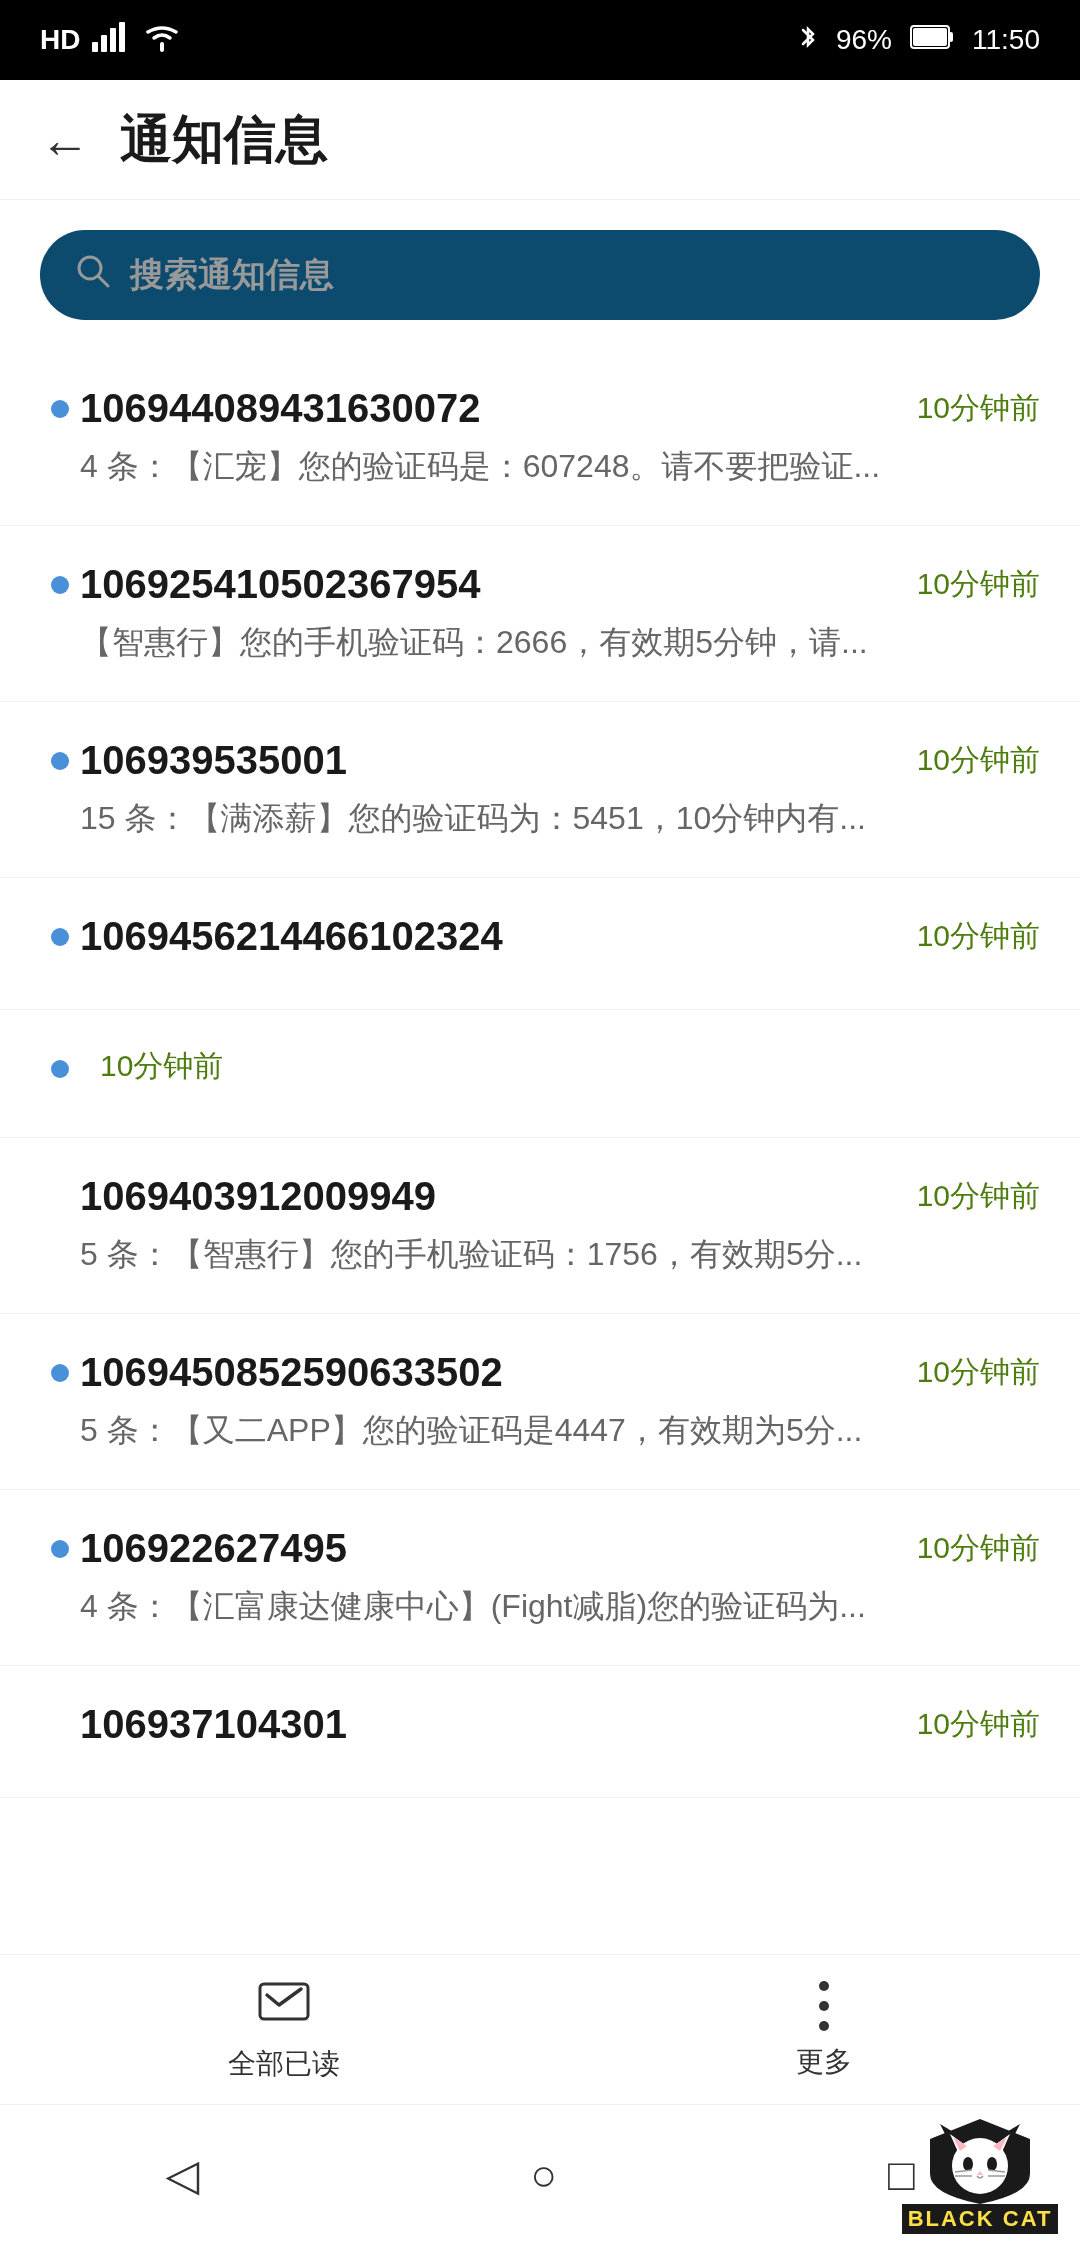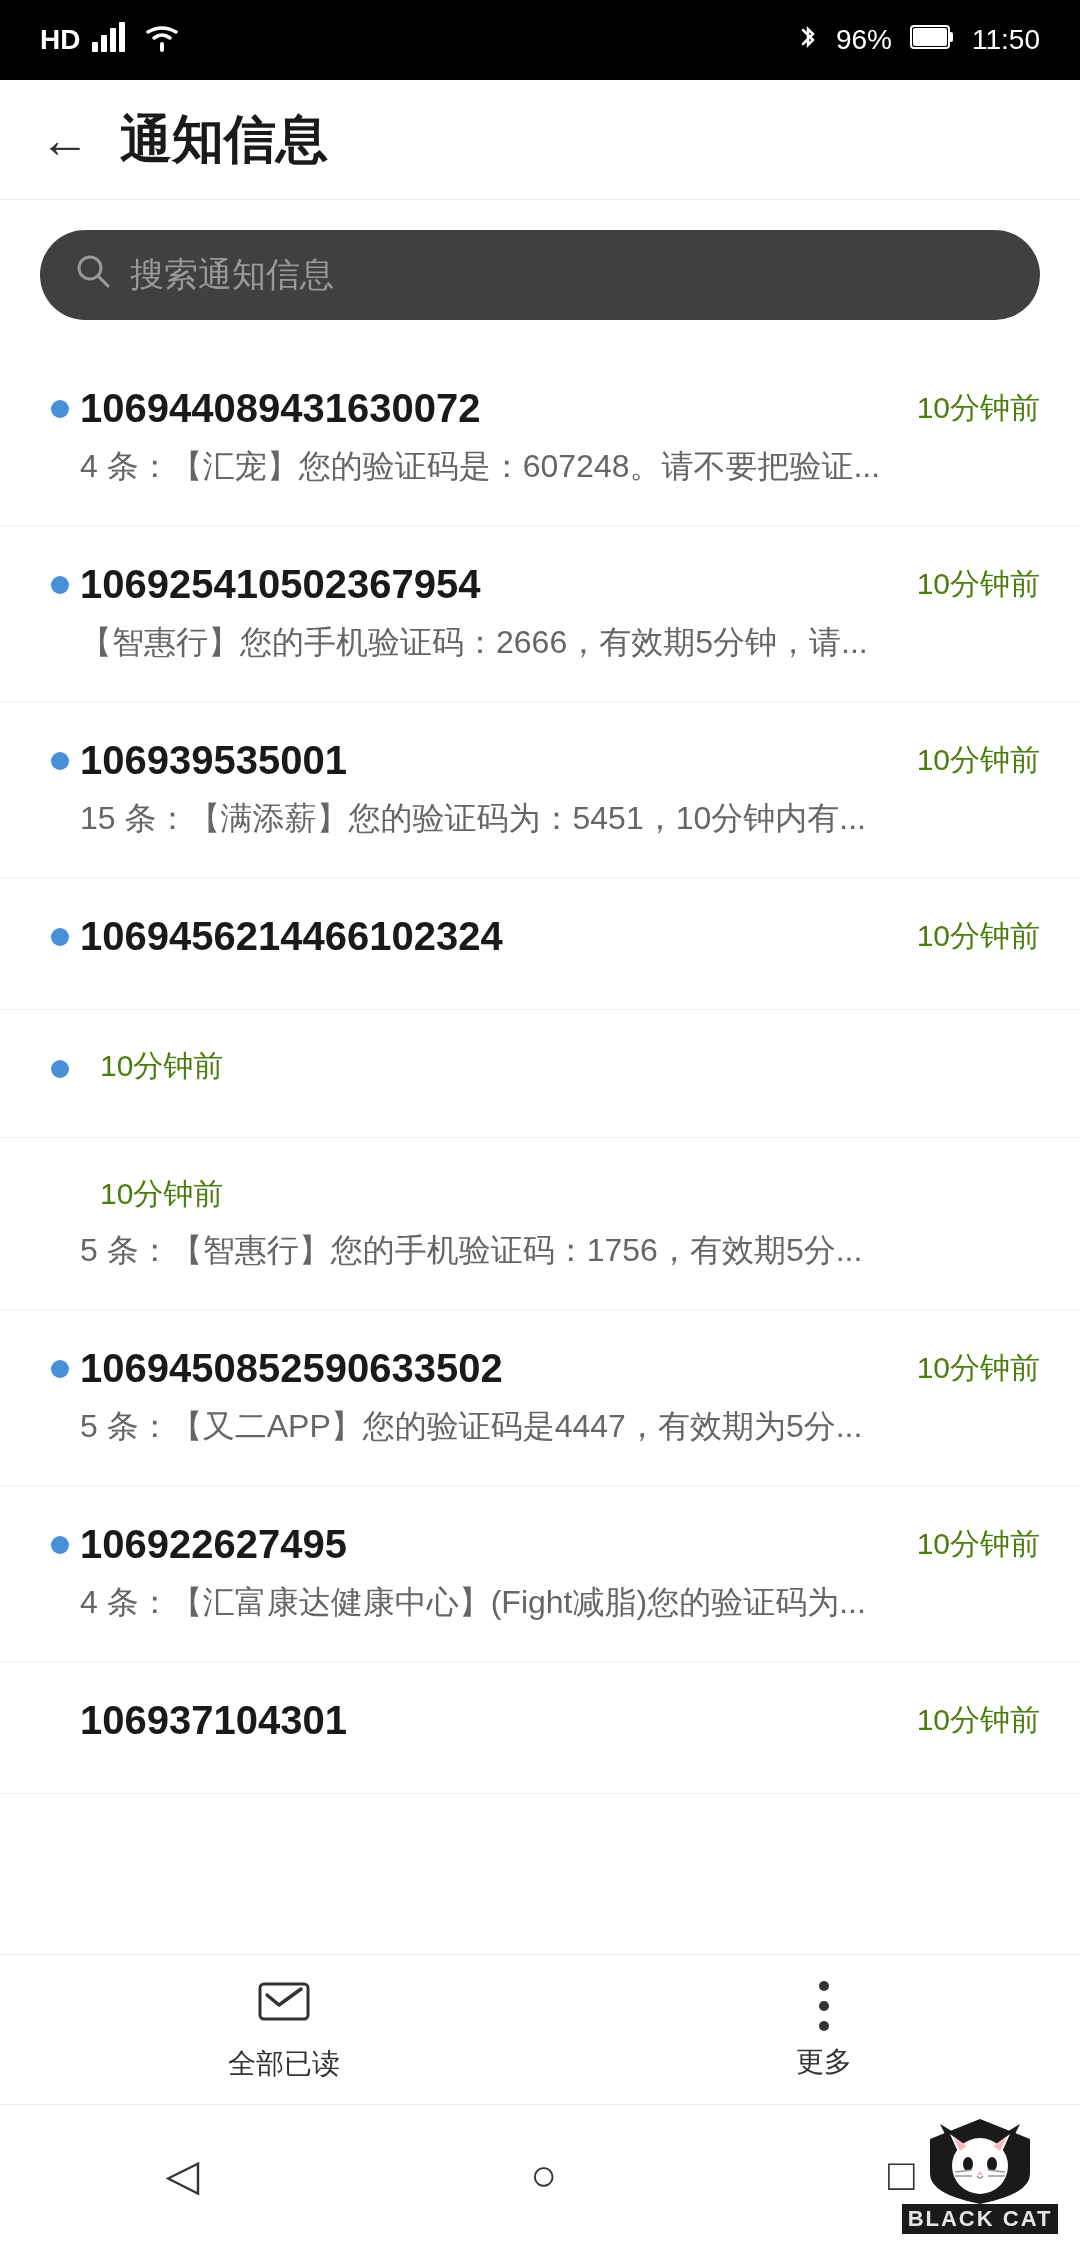--- a/index.html
+++ b/index.html
@@ -66,26 +66,27 @@
     }
 
     
     .search-container {
       padding: 30px 40px;
       background: #fff;
     }
     .search-box {
       width: 100%;
       height: 90px;
-      background: #404040;
+      background: #0c4a6e;
       border-radius: 50px;
       display: flex;
       align-items: center;
       padding: 0 36px;
       gap: 20px;
+      font-weight: bold;
     }
     .search-icon-wrap {
       color: #999;
       font-size: 36px;
     }
     .search-input-text {
       font-size: 34px;
       color: #999;
     }
 
@@ -212,21 +213,21 @@
       display: flex;
       flex-direction: column;
       align-items: center;
       justify-content: flex-end;
       padding-bottom: 10px;
       z-index: 100;
     }
     .black-cat-text {
       font-size: 22px;
       font-weight: 700;
-      color: #e5e5e5;
+      color: #fde047;
       background: #1a1a1a;
       padding: 2px 6px;
       letter-spacing: 2px;
       text-align: right;
     }
   </style>
 </head>
 <body>
 
 <div class="status-bar">
@@ -341,20 +342,21 @@
           <span class="time-label">10分钟前</span>
         </div>
       </div>
     </div>
     <div class="message-item">
       <div class="dot-container">
         <div class="unread-dot hidden"></div>
       </div>
       <div class="message-content">
         <div class="message-header">
+          <span class="sender-number">1069403912009949</span>
           <span class="time-label">10分钟前</span>
         </div>
         <div class="message-preview">5 条：【智惠行】您的手机验证码：1756，有效期5分...</div>
       </div>
     </div>
     <div class="message-item">
       <div class="dot-container">
         <div class="unread-dot"></div>
       </div>
       <div class="message-content">

